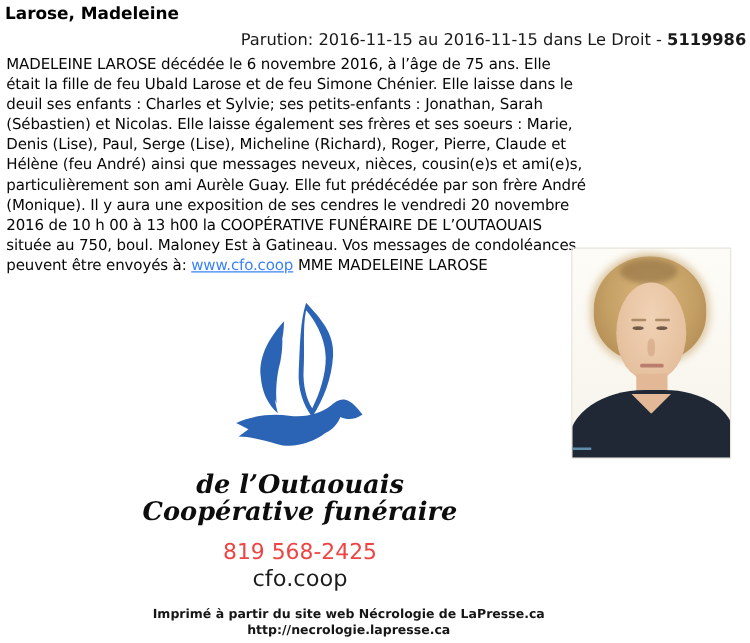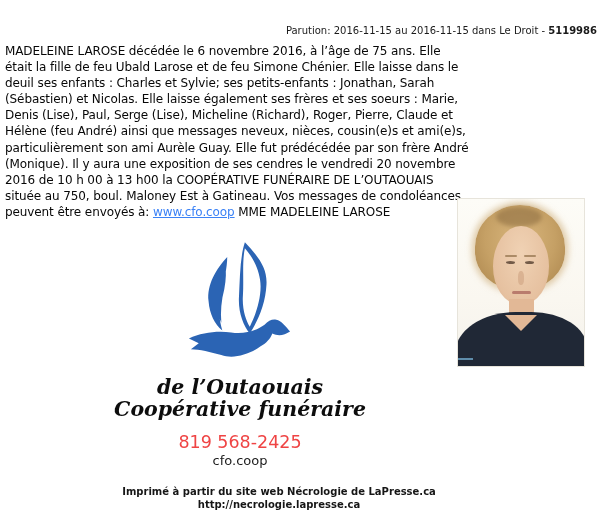--- a/index.html
+++ b/index.html
@@ -4,21 +4,21 @@
 <style>
   html,body{margin:0;padding:0;background:#fff;}
   .page{
     position:relative;width:600px;height:514px;background:#fff;overflow:hidden;
     font-family:"DejaVu Sans","Liberation Sans",sans-serif;color:#000;
   }
   .title{
     position:absolute;left:4px;top:3px;font-size:13.5px;font-weight:bold;letter-spacing:0;
   }
   .parution{
-    position:absolute;right:3px;top:25px;font-size:10px;color:#1a1a1a;
+    position:absolute;right:3px;top:25px;font-size:13px;color:#1a1a1a;
   }
   .parution b{font-weight:bold;}
   .obit-text{
     position:absolute;left:5px;top:43px;width:490px;font-size:12px;line-height:16.1px;
     letter-spacing:-0.1px;color:#070707;
   }
   .obit-line{white-space:nowrap;}
   .cfo-link{color:#3b82f6;text-decoration:underline;cursor:pointer;}
   
   .photo{
@@ -63,32 +63,33 @@
     position:absolute;left:90px;top:376px;width:300px;text-align:center;
     font-family:"DejaVu Serif","Liberation Serif",serif;
     font-weight:bold;font-style:italic;font-size:20.5px;line-height:22px;color:#0d0d0d;
   }
   .phone{
     position:absolute;left:120px;top:432px;width:240px;text-align:center;
     font-size:17.5px;color:#ef4444;
   }
   .site{
     position:absolute;left:120px;top:453px;width:240px;text-align:center;
-    font-size:13px;color:#1c1c1c;
+    font-size:18px;color:#1c1c1c;
   }
   .footer{
     position:absolute;left:0;top:485px;width:462px;text-align:center;
     font-size:10px;font-weight:bold;line-height:13px;color:#161616;padding-left:48px;
   }
 </style>
 </head>
 <body>
 
 <div class="page">
 
+  <div class="title">Larose, Madeleine</div>
 
   <div class="parution"><span>Parution: 2016-11-15 au 2016-11-15 dans Le Droit - </span><b>5119986</b></div>
 
   <div class="obit-text">
     <div class="obit-line">MADELEINE LAROSE décédée le 6 novembre 2016, à l’âge de 75 ans. Elle</div>
     <div class="obit-line">était la fille de feu Ubald Larose et de feu Simone Chénier. Elle laisse dans le</div>
     <div class="obit-line">deuil ses enfants : Charles et Sylvie; ses petits-enfants : Jonathan, Sarah</div>
     <div class="obit-line">(Sébastien) et Nicolas. Elle laisse également ses frères et ses soeurs : Marie,</div>
     <div class="obit-line">Denis (Lise), Paul, Serge (Lise), Micheline (Richard), Roger, Pierre, Claude et</div>
     <div class="obit-line">Hélène (feu André) ainsi que messages neveux, nièces, cousin(e)s et ami(e)s,</div>

